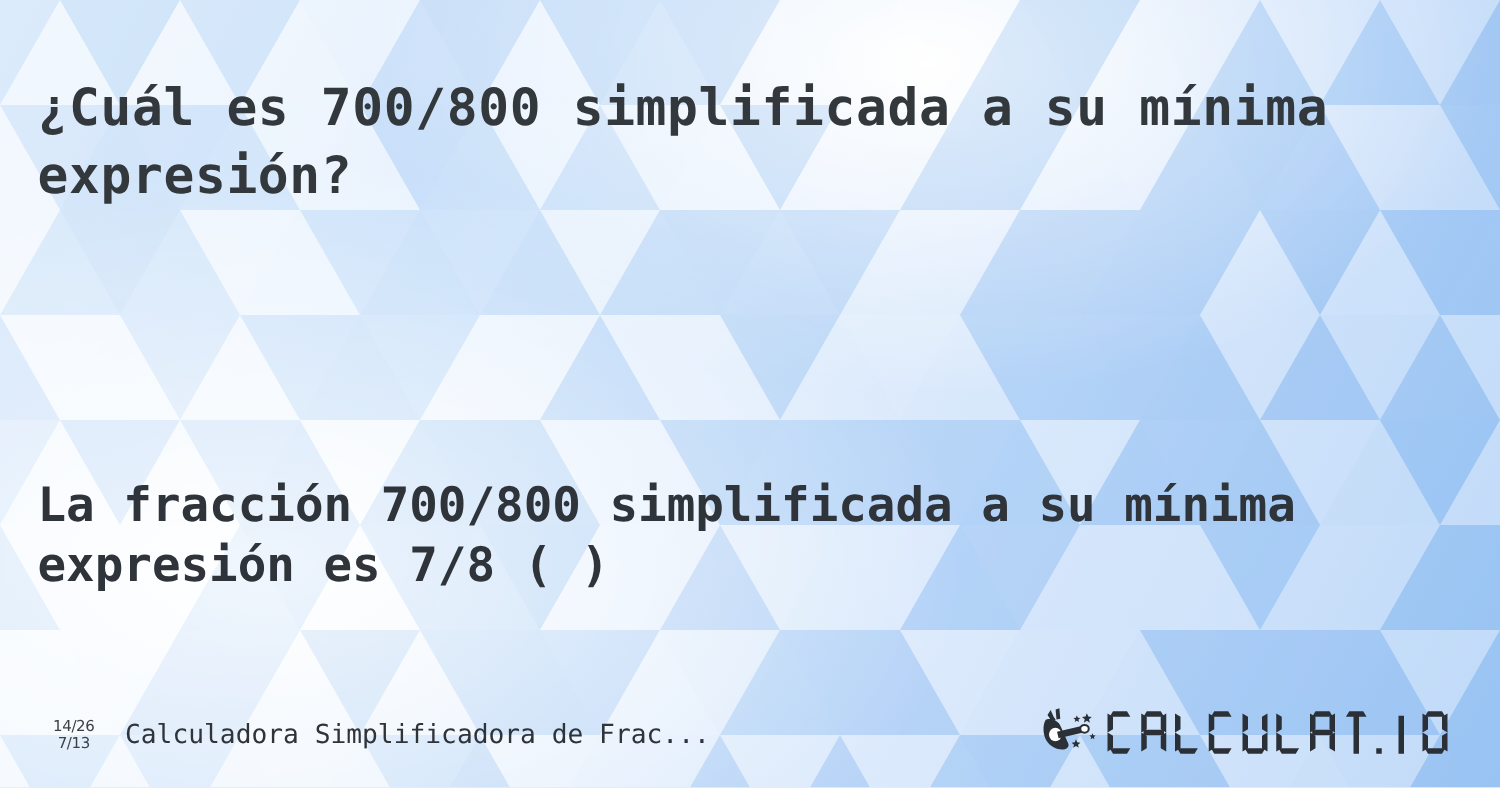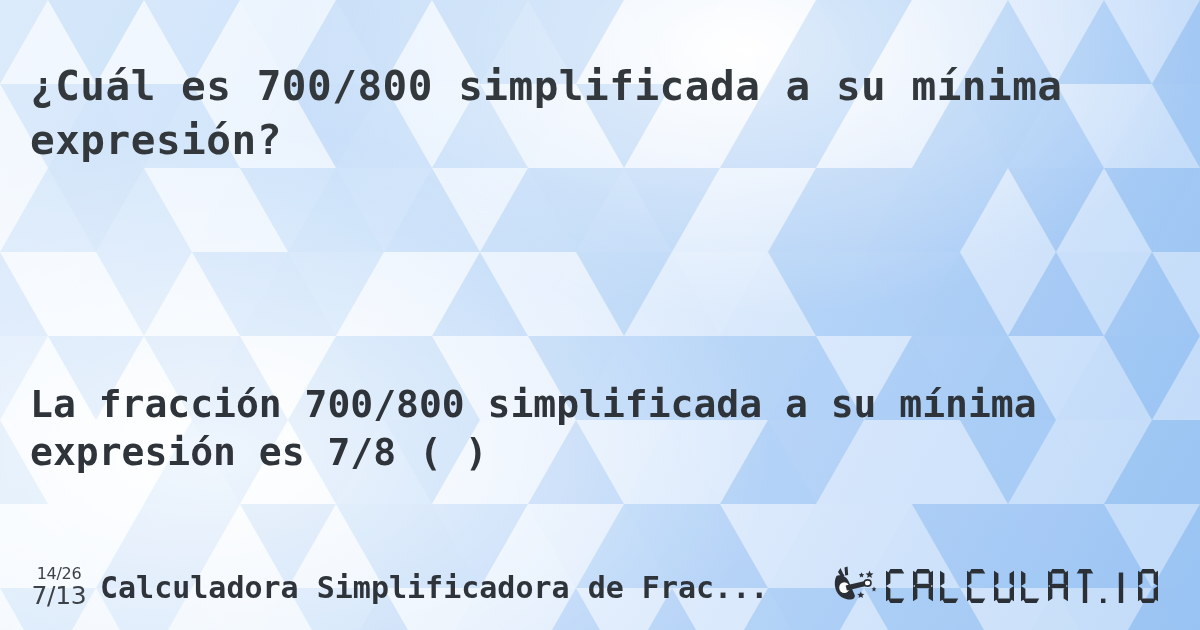--- a/index.html
+++ b/index.html
@@ -98,39 +98,39 @@
     flex: 0 0 auto;
     width: 62px;
     text-align: center;
     font-family: "DejaVu Sans", sans-serif;
     color: #3d4249;
     line-height: 1;
     margin-right: 6px;
     user-select: none;
   }
   .frac-icon .num {
-    font-size: 16px;
+    font-size: 12px;
     font-weight: normal;
     display: block;
     letter-spacing: -0.3px;
   }
   .frac-icon .den {
-    font-size: 25px;
+    font-size: 12px;
     font-weight: normal;
     display: block;
     margin-top: 1px;
     letter-spacing: -0.3px;
     text-align: center;
   }
 
   .footer-title {
     flex: 1 1 auto;
     font-family: "DejaVu Sans Mono", monospace;
-    font-weight: bold;
-    font-size: 30px;
+    font-weight: normal;
+    font-size: 21px;
     letter-spacing: 0px;
     color: #2f343a;
     white-space: nowrap;
     overflow: hidden;
     margin-left: 4px;
   }
 
   .brand {
     flex: 0 0 auto;
     display: flex;

